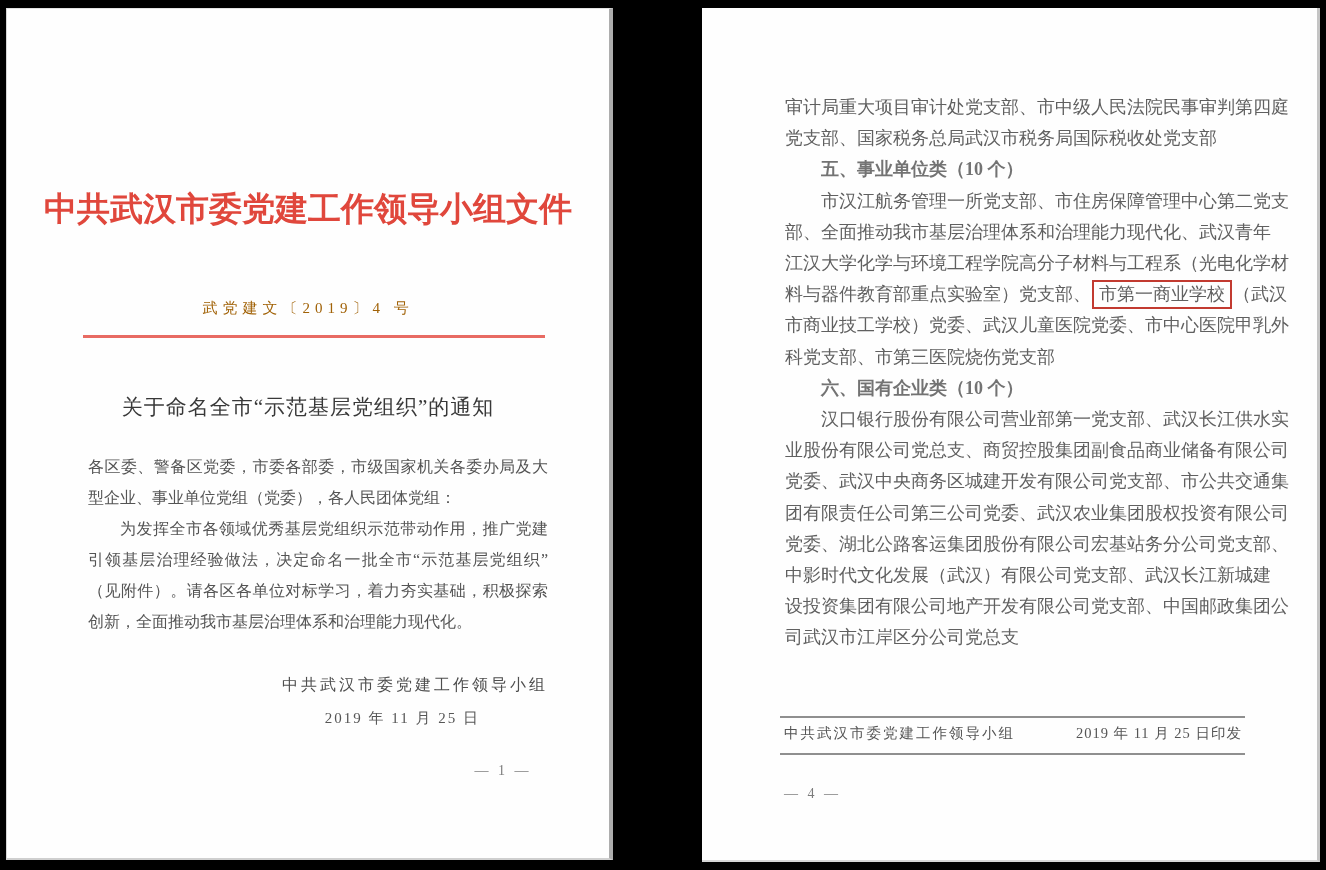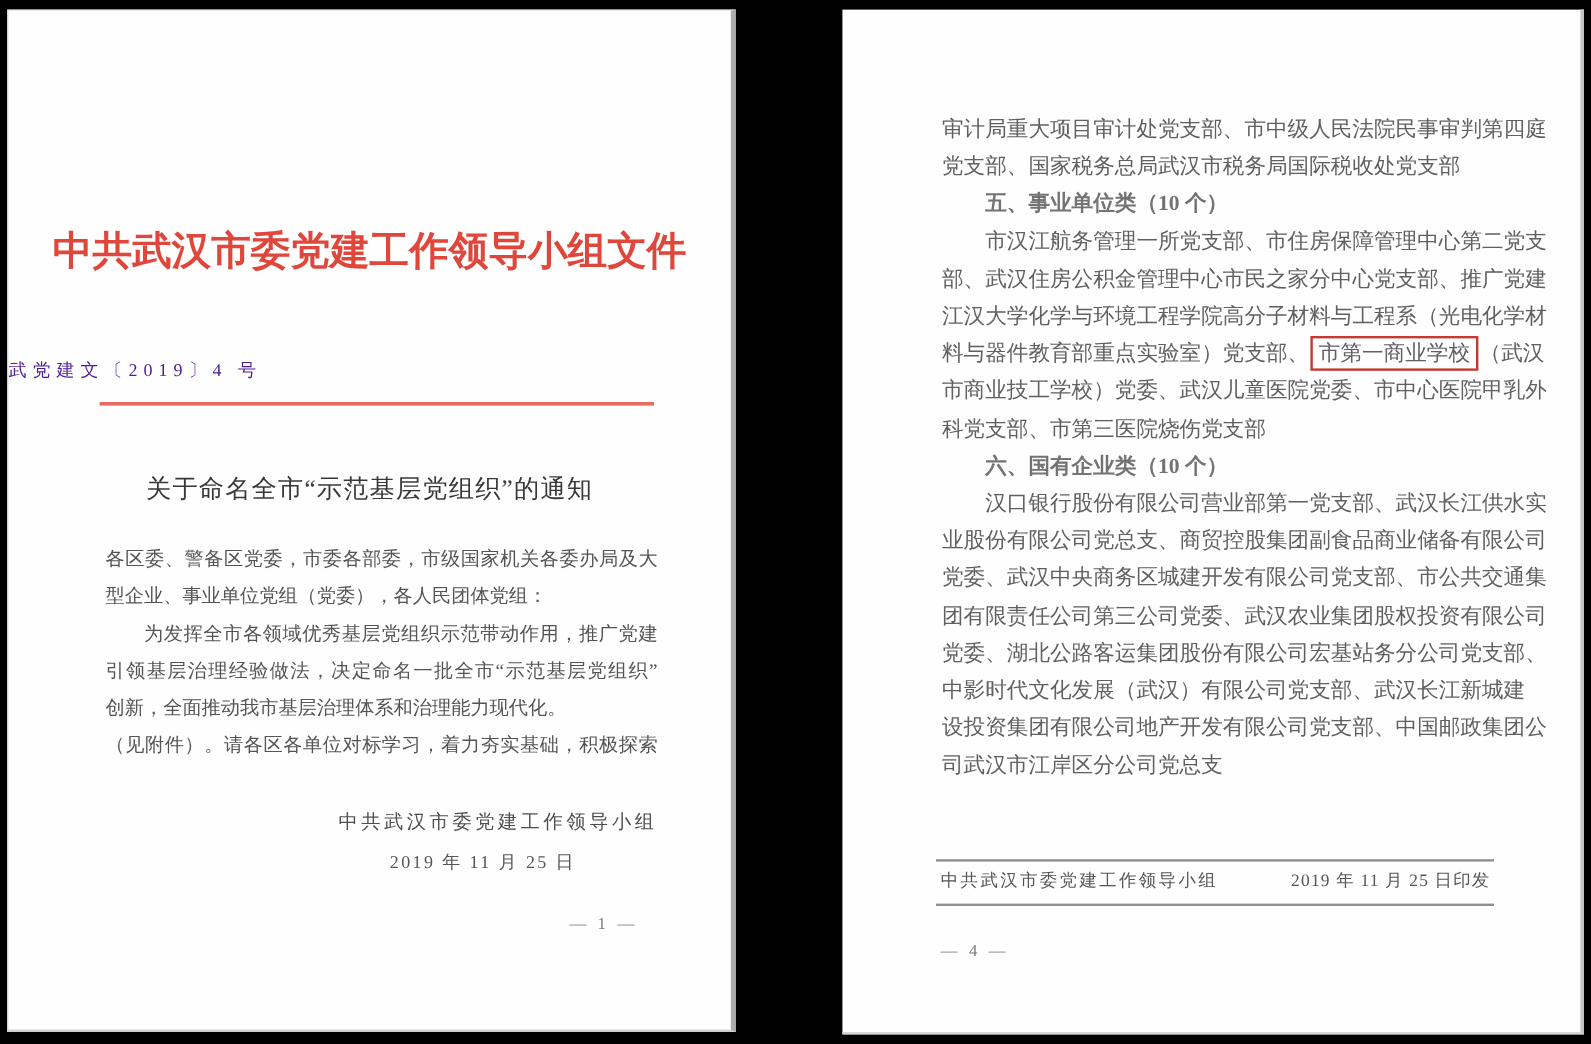--- a/index.html
+++ b/index.html
@@ -33,22 +33,22 @@
   .letterhead {
     position: absolute; left: 0; top: 178px; width: 100%;
     text-align: center;
     font-size: 33px; font-weight: bold;
     color: var(--accent-red);
     letter-spacing: 0px;
     white-space: nowrap;
   }
   .doc-number {
     position: absolute; left: 0; top: 290px; width: 100%;
-    text-align: left;
-    font-size: 15px; color: #4c1d95;
+    text-align: center;
+    font-size: 15px; color: #a16207;
     letter-spacing: 5px;
   }
   .red-rule {
     position: absolute; left: 76px; top: 326px; width: 462px; height: 3px;
     background: var(--rule-red);
   }
   .doc-title {
     position: absolute; left: 0; top: 384px; width: 100%;
     text-align: center;
     font-size: 21px; font-weight: normal; color: #383838;
@@ -120,35 +120,35 @@
   <div class="page page-left">
     <div class="letterhead">中共武汉市委党建工作领导小组文件</div>
     <div class="doc-number">武党建文〔2019〕4 号</div>
     <div class="red-rule"></div>
     <div class="doc-title">关于命名全市“示范基层党组织”的通知</div>
     <div class="left-body">
         <div class="line">各区委、警备区党委，市委各部委，市级国家机关各委办局及大</div>
         <div class="line no-fill">型企业、事业单位党组（党委），各人民团体党组：</div>
         <div class="line indent">为发挥全市各领域优秀基层党组织示范带动作用，推广党建</div>
         <div class="line">引领基层治理经验做法，决定命名一批全市“示范基层党组织”</div>
+        <div class="line">（见附件）。请各区各单位对标学习，着力夯实基础，积极探索</div>
         <div class="line no-fill">创新，全面推动我市基层治理体系和治理能力现代化。</div>
-        <div class="line">（见附件）。请各区各单位对标学习，着力夯实基础，积极探索</div>
       </div>
     <div class="signature">中共武汉市委党建工作领导小组</div>
     <div class="sign-date">2019 年 11 月 25 日</div>
     <div class="page-num-left">— 1 —</div>
   </div>
 
   <div class="page page-right">
     <div class="right-body">
         <div class="line">审计局重大项目审计处党支部、市中级人民法院民事审判第四庭</div>
         <div class="line no-fill">党支部、国家税务总局武汉市税务局国际税收处党支部</div>
         <div class="line heading indent">五、事业单位类（10 个）</div>
         <div class="line indent">市汉江航务管理一所党支部、市住房保障管理中心第二党支</div>
-        <div class="line">部、武汉住房公积金管理中心市民之家分中心党支部、推广党建</div>
+        <div class="line">部、全面推动我市基层治理体系和治理能力现代化、武汉青年</div>
         <div class="line">江汉大学化学与环境工程学院高分子材料与工程系（光电化学材</div>
         <div class="line"><span>料与器件教育部重点实验室）党支部、</span><span class="highlight-box">市第一商业学校</span><span>（武汉</span></div>
         <div class="line">市商业技工学校）党委、武汉儿童医院党委、市中心医院甲乳外</div>
         <div class="line no-fill">科党支部、市第三医院烧伤党支部</div>
         <div class="line heading indent">六、国有企业类（10 个）</div>
         <div class="line indent">汉口银行股份有限公司营业部第一党支部、武汉长江供水实</div>
         <div class="line">业股份有限公司党总支、商贸控股集团副食品商业储备有限公司</div>
         <div class="line">党委、武汉中央商务区城建开发有限公司党支部、市公共交通集</div>
         <div class="line">团有限责任公司第三公司党委、武汉农业集团股权投资有限公司</div>
         <div class="line">党委、湖北公路客运集团股份有限公司宏基站务分公司党支部、</div>

